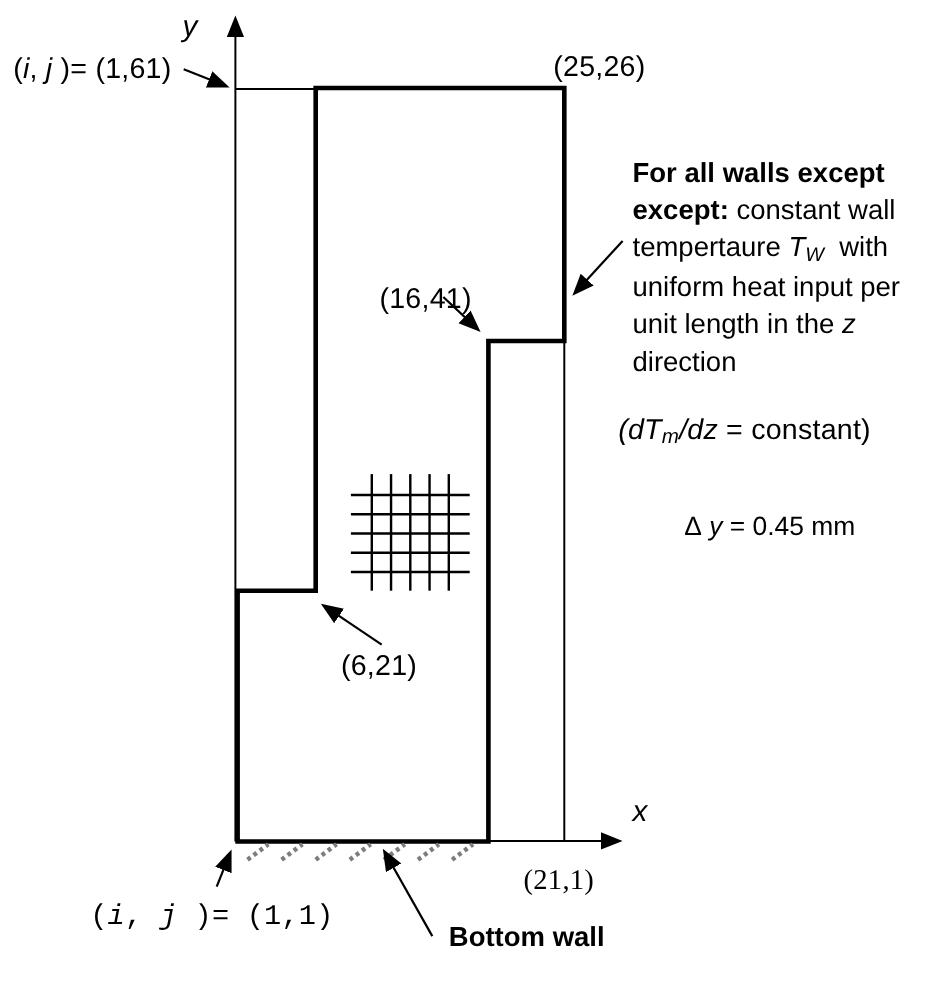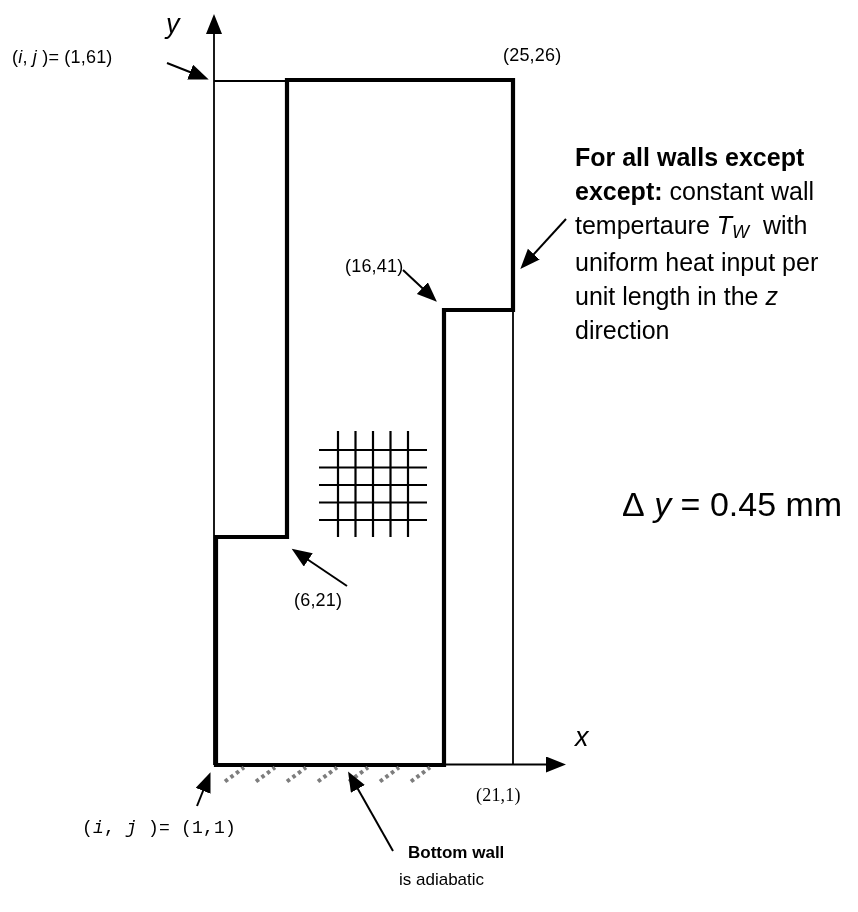--- a/index.html
+++ b/index.html
@@ -1,29 +1,29 @@
 <!DOCTYPE html>
 <html><head>
 <meta charset="utf-8">
 <style>
   html,body{margin:0;padding:0;background:#ffffff;}
   .canvas{
     position:relative;width:858px;height:912px;background:#ffffff;overflow:hidden;
     font-family:"Liberation Sans","DejaVu Sans",sans-serif;color:#000;
   }
   .geom{position:absolute;left:0;top:0;}
-  .lbl{position:absolute;font-size:18px;white-space:nowrap;letter-spacing:.2px;}
+  .lbl{position:absolute;font-size:26px;white-space:nowrap;letter-spacing:.2px;}
   .axis-lbl{position:absolute;font-size:27px;font-style:italic;white-space:nowrap;}
   .it{font-style:italic;}
   .b{font-weight:bold;}
   .sub{font-style:italic;font-size:.72em;position:relative;top:.2em;}
   .note{position:absolute;left:575px;top:140px;width:295px;font-size:25px;line-height:34px;}
   .note .row{white-space:nowrap;}
-  .eq{position:absolute;font-size:34px;white-space:nowrap;margin-top:20px;}
-  .bnote{position:absolute;left:399px;top:839px;font-size:17px;line-height:27px;}
+  .eq{position:absolute;font-size:24px;white-space:nowrap;}
+  .bnote{position:absolute;left:399px;top:839px;font-size:25px;line-height:27px;}
   .bnote .l1{font-weight:bold;margin-left:9px;}
 </style>
 </head>
 <body>
 
 <div class="canvas">
 
   <svg class="geom" width="858" height="912" viewBox="0 0 858 912">
     <defs>
       <marker id="ah" markerUnits="userSpaceOnUse" markerWidth="22" markerHeight="18" refX="16" refY="8" orient="auto">
@@ -82,41 +82,41 @@
   <div class="lbl" style="left:12px;top:47px;"><span>(</span><span class="it">i</span><span>,&nbsp;</span><span class="it">j</span><span>&nbsp;)= (1,61)</span></div>
 
   <div class="lbl" style="left:503px;top:45px;">
     <span>(25,26)</span>
   </div>
 
   <div class="lbl" style="left:345px;top:256px;">
     <span>(16,41)</span>
   </div>
 
-  <div class="lbl" style="left:294px;top:590px;">
+  <div class="lbl" style="left:310px;top:590px;">
     <span>(6,21)</span>
   </div>
 
   <div class="lbl" style="left:476px;top:785px;font-family:Liberation Serif, serif;">
     <span>(21,1)</span>
   </div>
 
   <div class="lbl" style="left:82px;top:818px;font-family:Liberation Mono, monospace;"><span>(</span><span class="it">i</span><span>,&nbsp;</span><span class="it">j</span><span>&nbsp;)= (1,1)</span></div>
 
   <div class="note">
     <div class="row b">For all walls except</div>
     <div class="row"><span class="b">except:</span><span>&nbsp;constant wall</span></div>
     <div class="row"><span>tempertaure&nbsp;</span><span class="it">T</span><span class="sub">W</span><span>&nbsp;&nbsp;with</span></div>
     <div class="row">uniform heat input per</div>
     <div class="row"><span>unit length in the&nbsp;</span><span class="it">z</span></div>
     <div class="row">direction</div>
   </div>
 
+  <div class="lbl" style="left:562px;top:375px;"><span class="it">(dT</span><span class="sub">m</span><span class="it">/dz</span><span>&nbsp;= constant)</span></div>
 
   <div class="eq" style="left:622px;top:465px;"><span>Δ&nbsp;</span><span class="it">y</span><span>&nbsp;= 0.45 mm</span></div>
 
 
   <div class="bnote">
     <div class="l1">Bottom wall</div>
-    <div class="l2">is adiabatic</div>
   </div>
 
 </div>
 
 </body></html>

